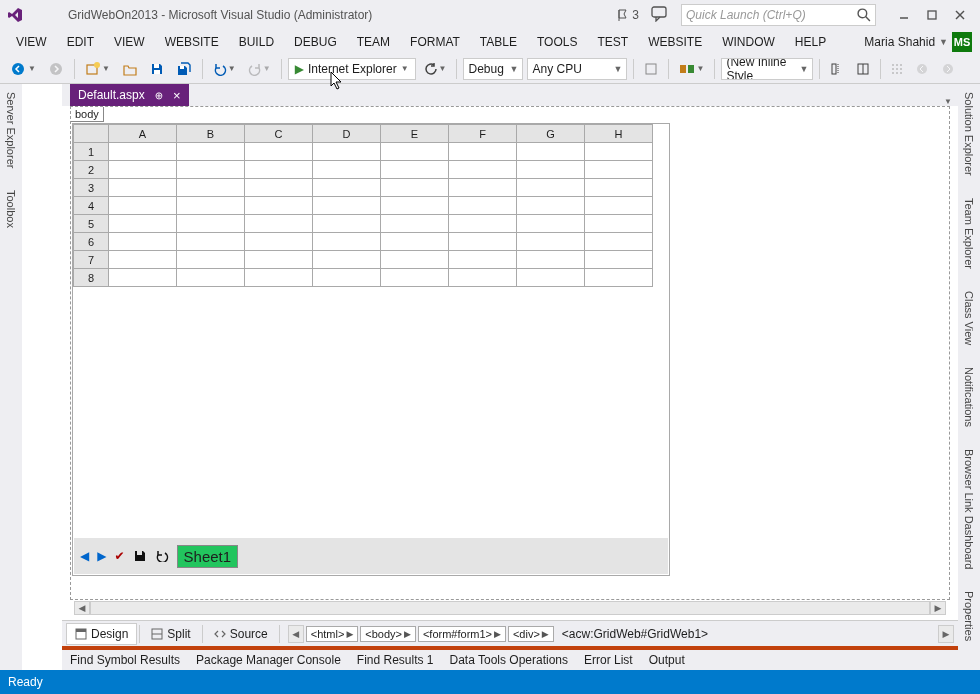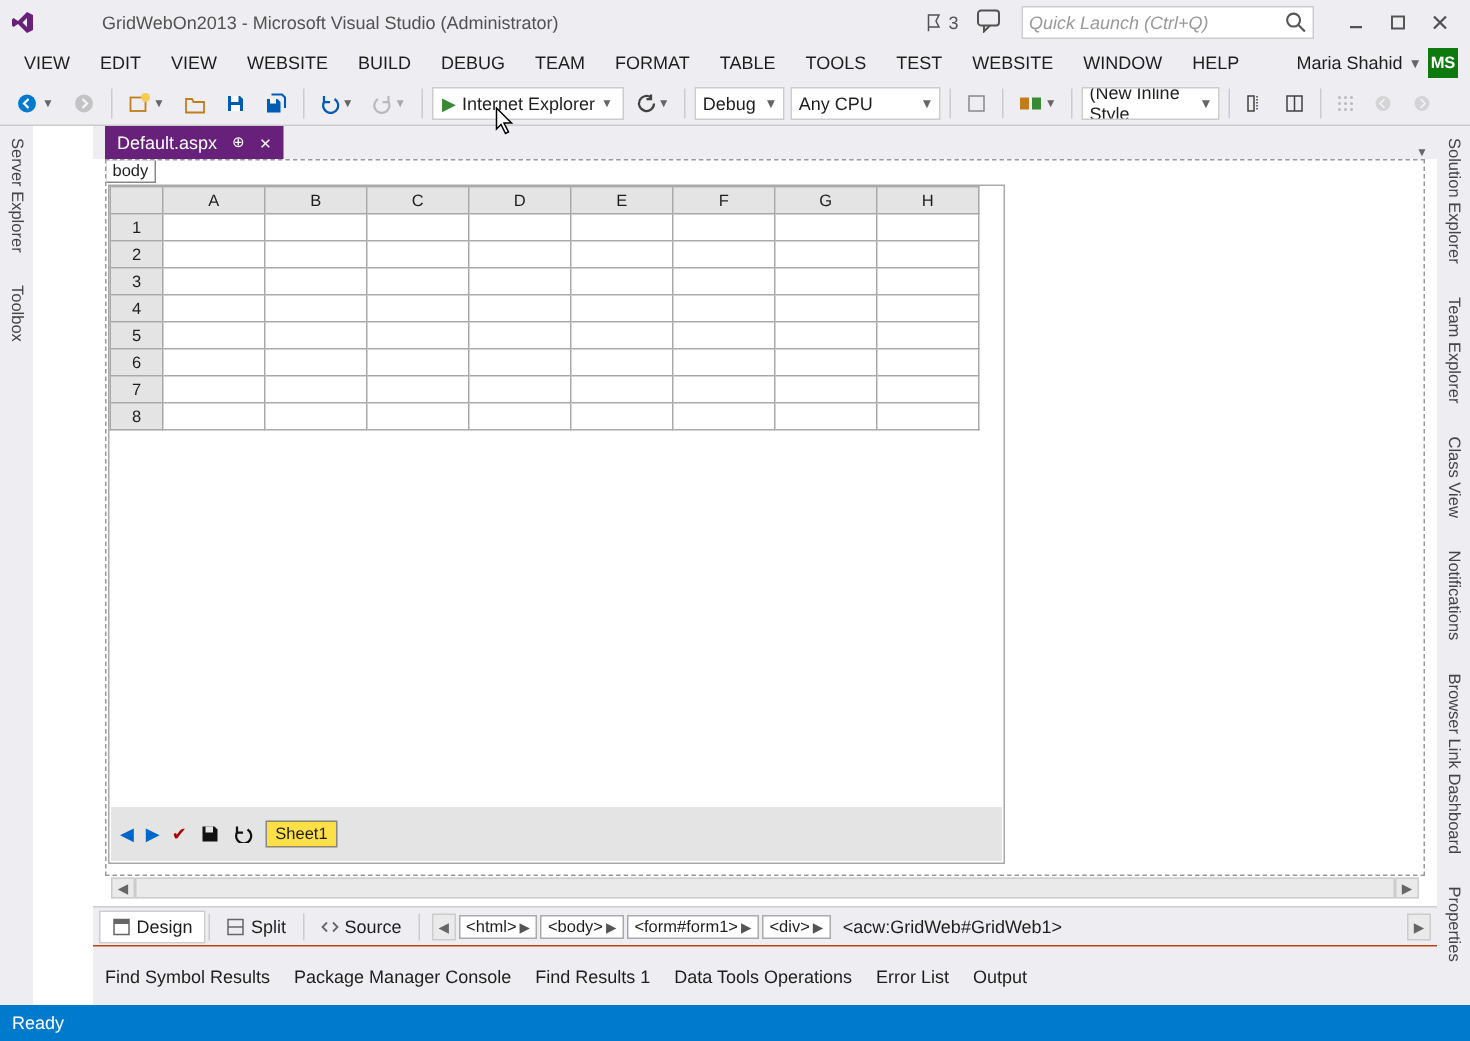--- a/index.html
+++ b/index.html
@@ -39,29 +39,29 @@
 .design-canvas { flex: 1; border: 1px dashed #999; position: relative; overflow: hidden; }
 .body-tag { position: absolute; top: -1px; left: -1px; border: 1px solid #888; background: #fff; padding: 0 4px; font-size: 11px; height: 16px; display: flex; align-items: center; z-index: 3; }
 .gridweb { position: absolute; top: 16px; left: 1px; width: 598px; height: 453px; border: 1px solid #a9a9a9; background: #fff; }
 .grid-table { border-collapse: collapse; }
 .grid-table td, .grid-table th { border: 1px solid #a9a9a9; height: 18px; text-align: center; font-size: 11px; background: #fff; }
 .grid-table th { background: #e4e4e4; font-weight: normal; }
 .grid-table .row-hdr { background: #e4e4e4; width: 35px; }
 .col { width: 68px; }
 .grid-bottom { position: absolute; bottom: 1px; left: 1px; right: 1px; height: 36px; background: #e4e4e4; display: flex; align-items: center; padding: 0 6px; gap: 8px; }
 .gb-btn { cursor: pointer; display: flex; align-items: center; justify-content: center; }
-.sheet-tab { border: 1px solid #888; background: #fde047; padding: 2px 6px; font-size: 11px; }
+.sheet-tab { border: 1px solid #888; background: #22c55e; padding: 2px 6px; font-size: 15px; }
 .design-tabs { height: 26px; background: #eeeef2; display: flex; align-items: center; border-top: 1px solid #ccc; padding: 0 4px; gap: 2px; }
 .dtab { height: 22px; display: flex; align-items: center; padding: 0 8px; border: 1px solid transparent; font-size: 12px; cursor: pointer; gap: 4px; }
 .dtab.active { border: 1px solid #ccc; background: #fff; justify-content: flex-end; }
 .dtab-sep { width: 1px; height: 18px; background: #ccc; }
 .breadcrumb { display: flex; align-items: center; gap: 2px; margin-left: 6px; }
 .bc-item { border: 1px solid #aaa; padding: 1px 4px; font-size: 11px; cursor: pointer; display: flex; align-items: center; gap: 2px; background: #fff; }
 .bc-arrow { font-size: 9px; color: #555; }
-.output-tabs { height: 40px; background: #eeeef2; display: flex; align-items: center; padding: 0 8px; gap: 16px; border-top: 1px solid #c2410c; font-size: 12px; }
+.output-tabs { height: 24px; background: #eeeef2; display: flex; align-items: center; padding: 0 8px; gap: 16px; border-top: 4px solid #c2410c; font-size: 12px; }
 .out-tab { cursor: pointer; color: #1e1e1e; }
 .statusbar { height: 24px; background: #007acc; color: #fff; display: flex; align-items: center; padding: 0 8px; font-size: 12px; }
 .hscroll { height: 16px; display: flex; align-items: center; padding: 0 4px; }
 .hscroll-track { flex: 1; height: 14px; background: #eaeaea; border: 1px solid #ccc; position: relative; }
 .hscroll-arrow { width: 16px; height: 14px; background: #eaeaea; border: 1px solid #ccc; display: flex; align-items: center; justify-content: center; font-size: 9px; color: #666; cursor: pointer; }
 svg { display: block; }
 .cursor-arrow { position: absolute; left: 330px; top: 71px; z-index: 100; pointer-events: none; }
 </style>
 </head>
 <body>

